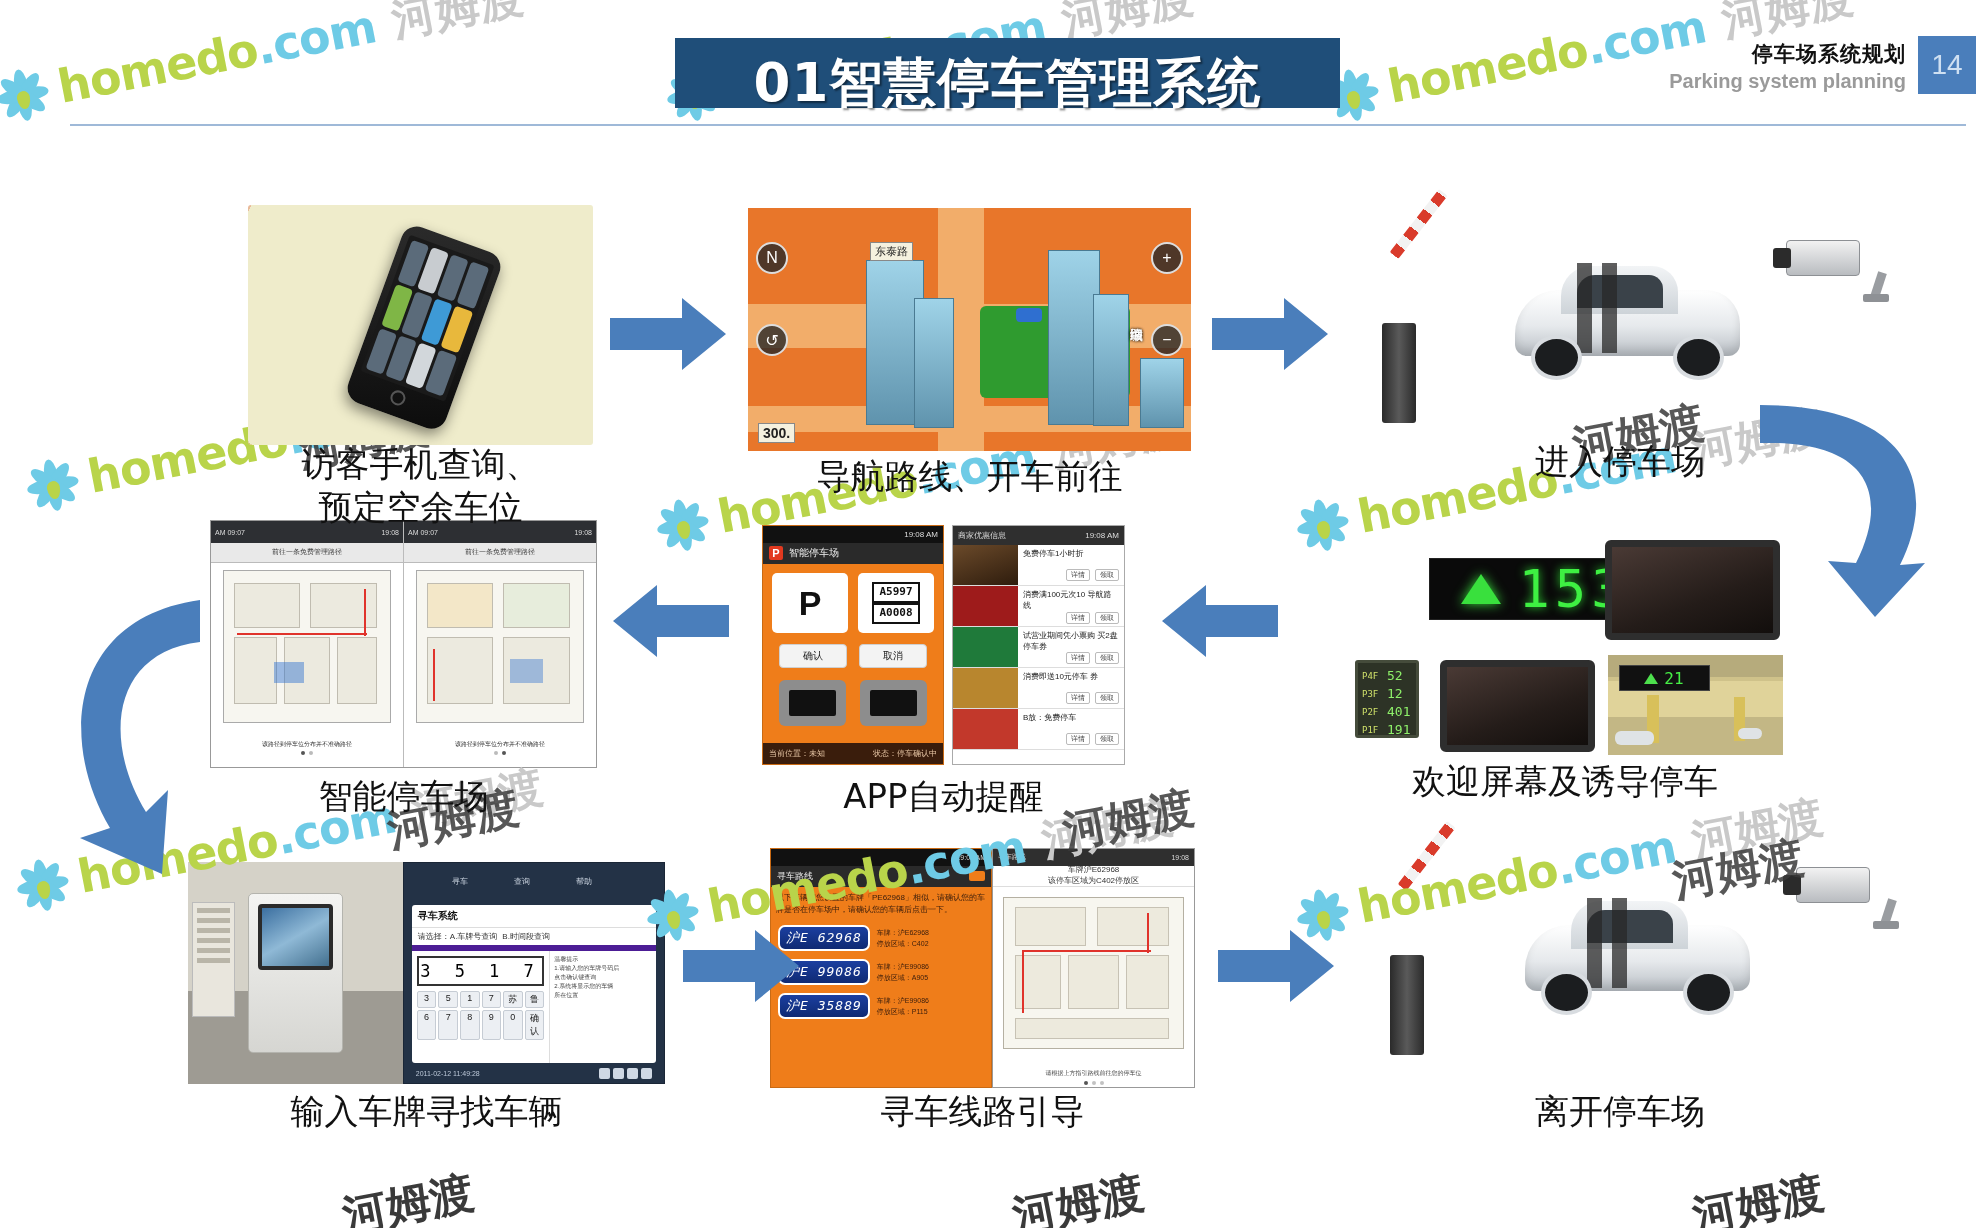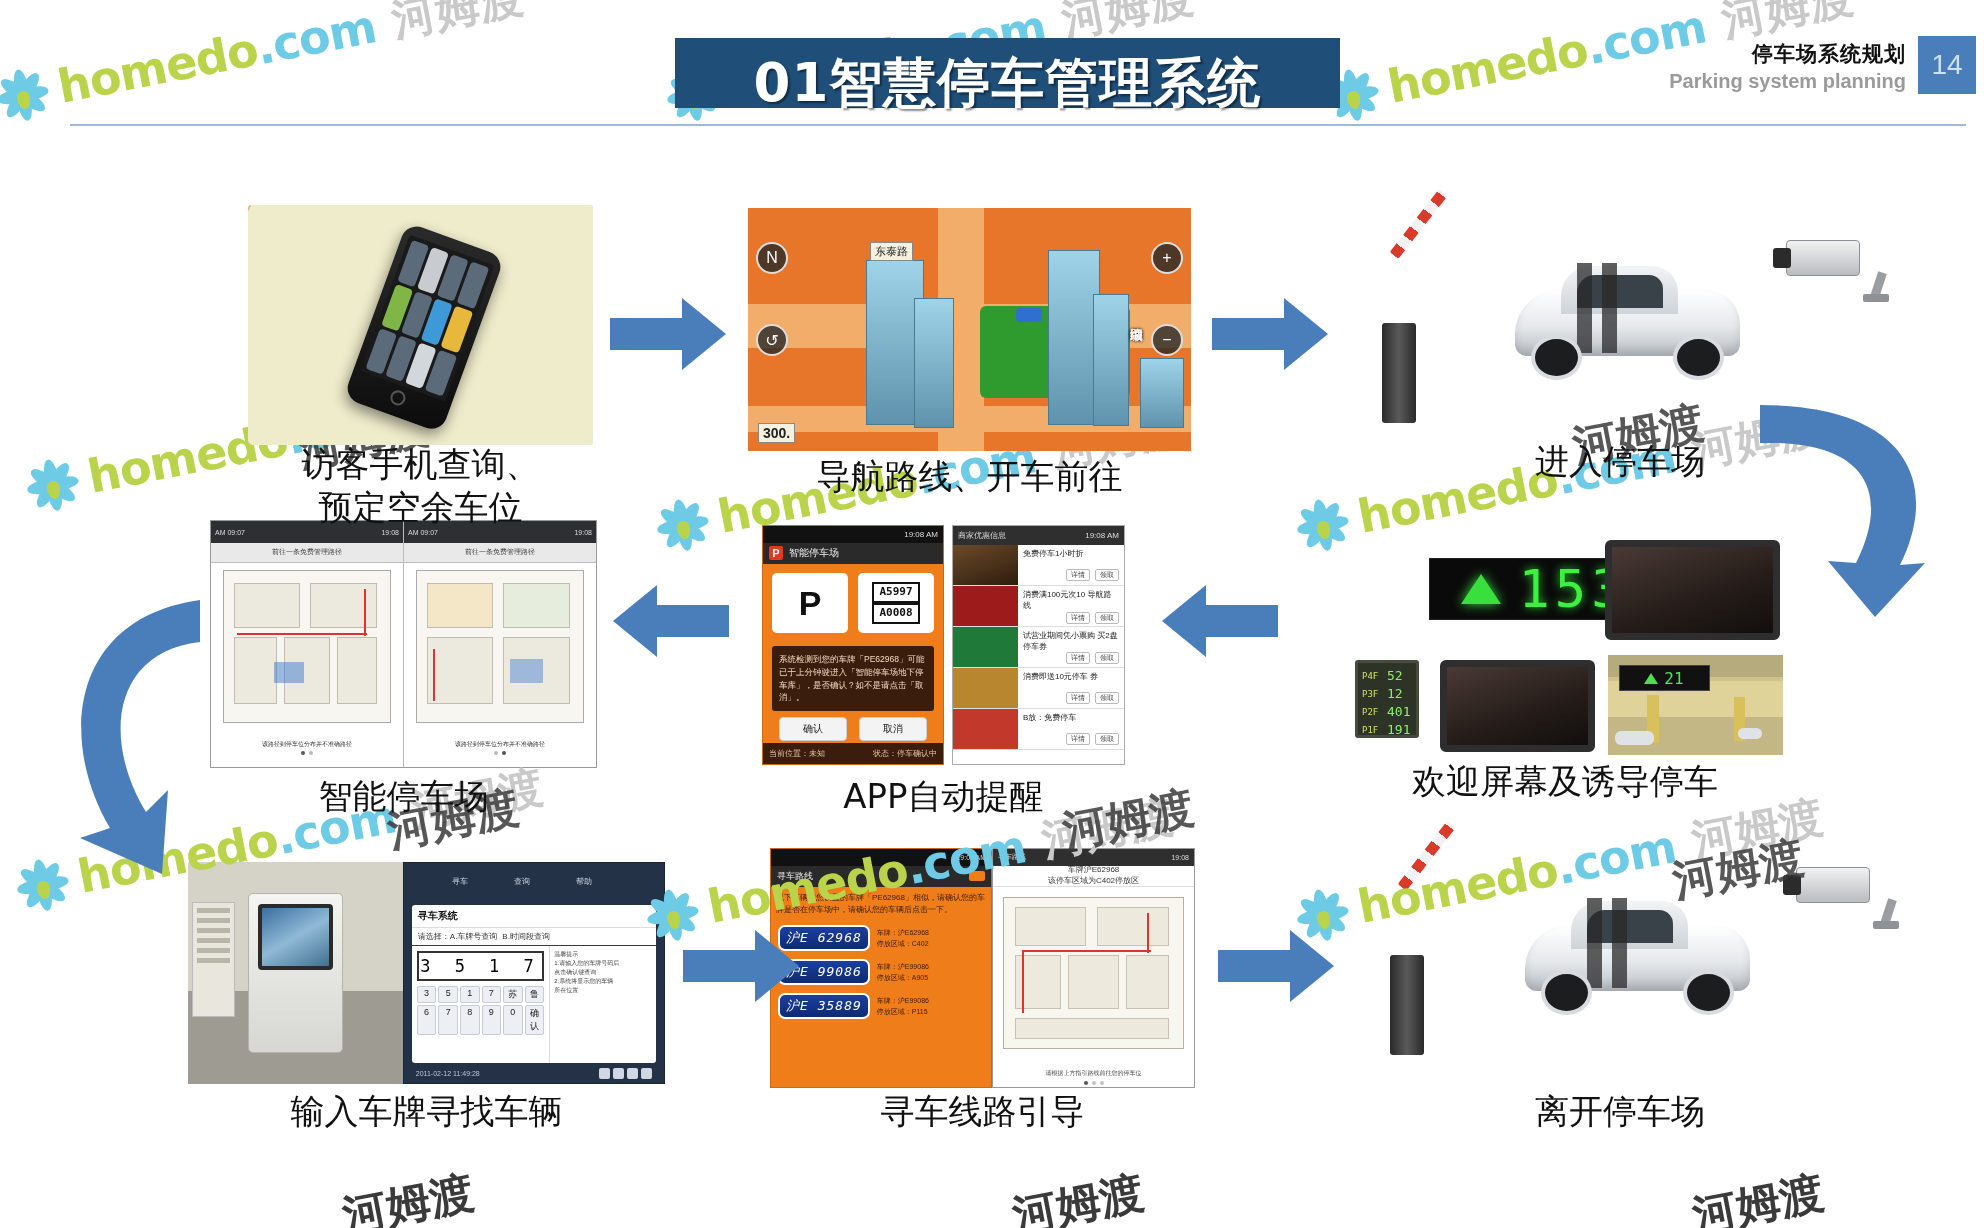--- a/index.html
+++ b/index.html
@@ -416,21 +416,21 @@
   .searchui .panel {
     position:absolute; left:3%; top:19%; right:3%; bottom:9%;
     background:#fff; border-radius:3px; display:flex; flex-direction:column;
   }
   .searchui .ptitle {
     font-size:10px; color:#111; padding:4px 6px; border-bottom:1px solid #ddd;
     font-weight:bold;
   }
   .searchui .prow {
     display:flex; gap:5px; padding:3px 6px; font-size:8px; color:#333;
-    border-bottom:1px solid #4c1d95;
+    border-bottom:6px solid #4c1d95;
   }
   .searchui .body2 { flex:1; display:flex; }
   .searchui .left2 { flex:1.3; padding:5px; }
   .searchui .right2 { flex:1; border-left:1px solid #ddd; padding:4px; font-size:6px; color:#444; }
   .searchui .plateinput {
     border:2px solid #333; background:#fff; font-size:17px; letter-spacing:7px;
     text-align:center; padding:3px 0; margin-bottom:5px;
     font-family:"DejaVu Sans Mono", monospace;
   }
   .searchui .keys { display:grid; grid-template-columns:repeat(6,1fr); gap:2px; }
@@ -832,21 +832,20 @@
     </div>
   <div class="tiles">
     <div class="tile">P</div>
     <div class="tile">
       <div>
         <div class="plate2">A5997</div>
         <div class="plate2">A0008</div>
       </div>
     </div>
   </div>
-  <div class="msg">系统检测到您的车牌「PE62968」可能已于上分钟驶进入「智能停车场地下停车库」，是否确认？如不是请点击「取消」。</div>
   <div class="btns">
     <div class="btn2">确认</div>
     <div class="btn2">取消</div>
   </div>
   <div class="icons2">
     <div class="ic2">
         <div class="box2">
           <span class="blk"></span>
         </div>
       </div>

